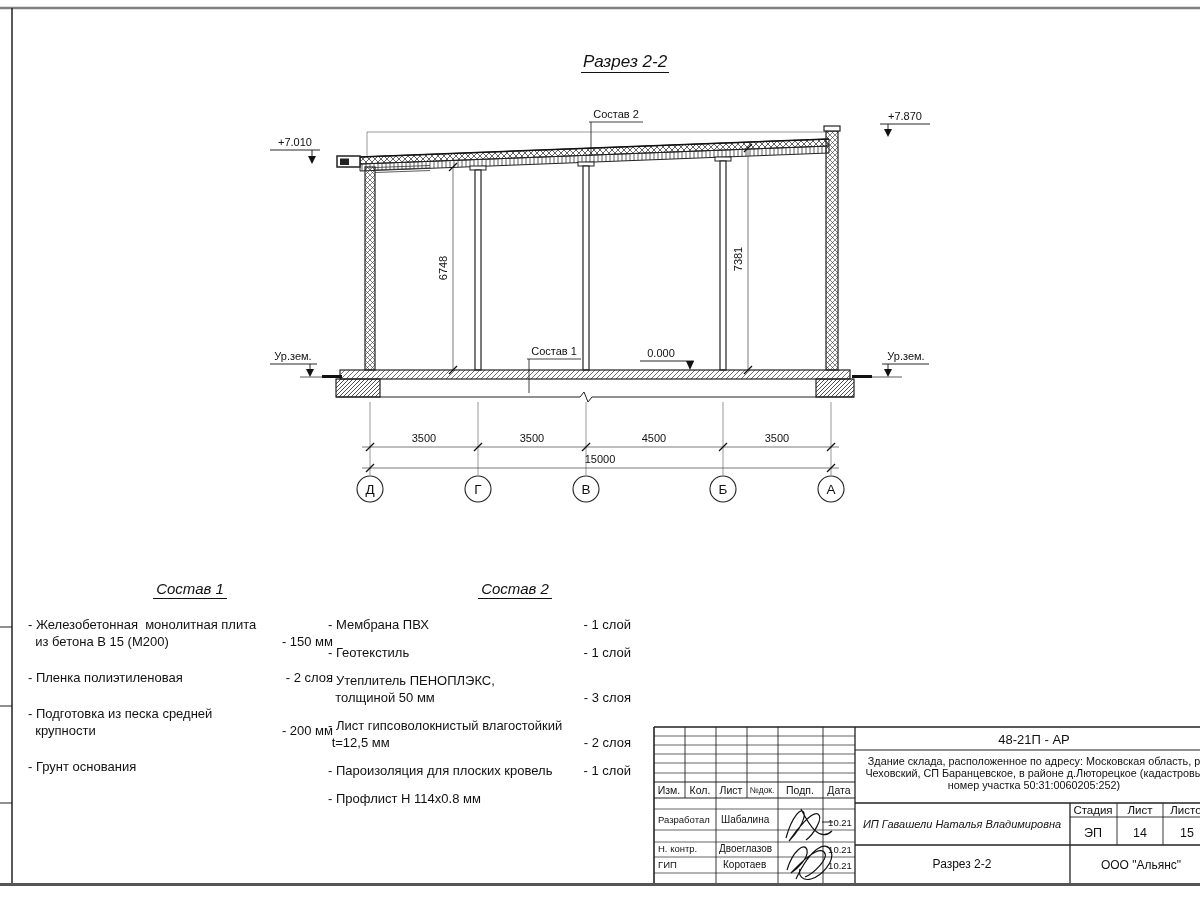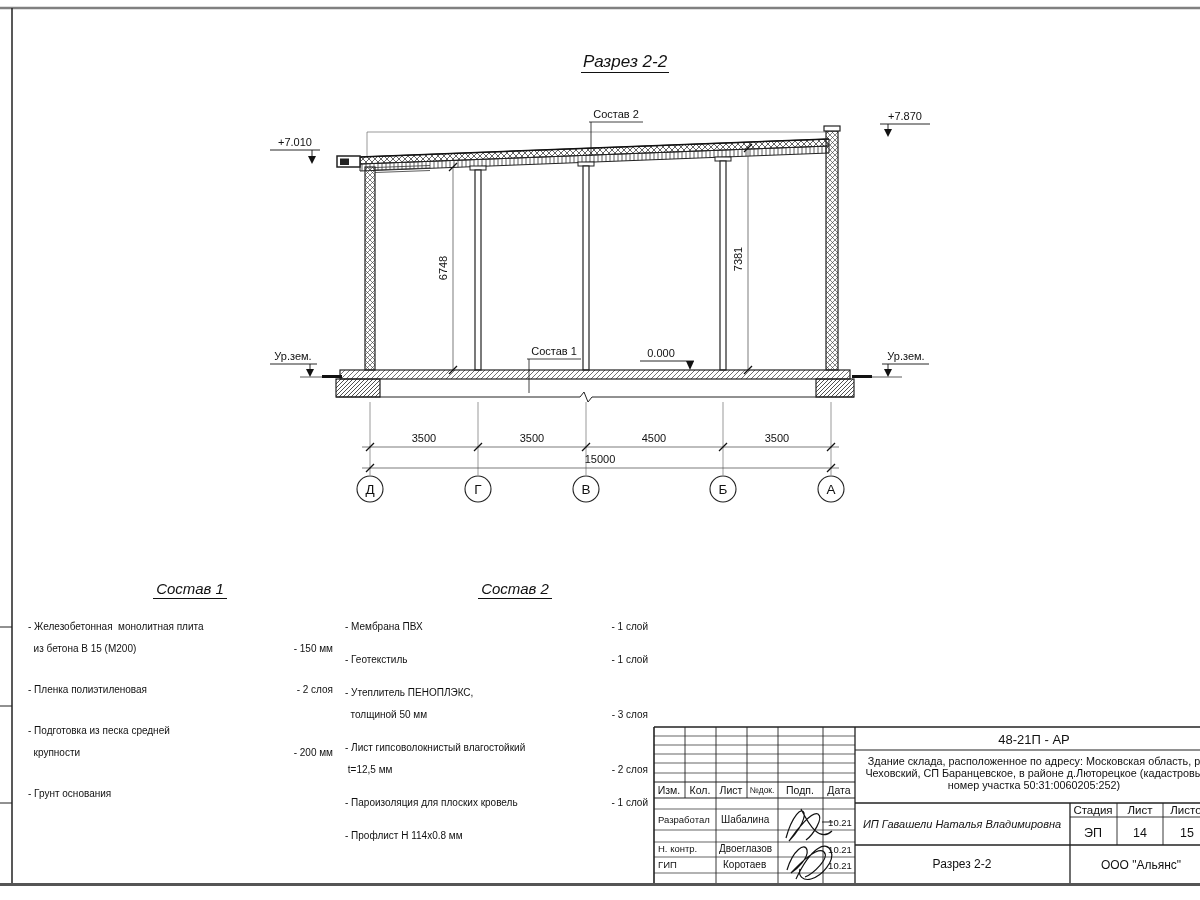--- a/index.html
+++ b/index.html
@@ -5,21 +5,21 @@
   html,body{margin:0;padding:0;background:#fff;}
   .sheet{position:relative;width:1200px;height:900px;overflow:hidden;background:#fff;
          font-family:"Liberation Sans",sans-serif;color:#111;}
   svg{position:absolute;left:0;top:0;}
   svg text{font-family:"Liberation Sans",sans-serif;fill:#111;}
   .abs{position:absolute;}
   .main-title{left:530px;top:52px;width:190px;text-align:center;font-size:17px;font-style:italic;}
   .main-title span{border-bottom:1.4px solid #111;padding:0 2px 1px 2px;}
   .list-title{text-align:center;font-size:15px;font-style:italic;}
   .list-title span{border-bottom:1.2px solid #111;padding:0 3px 1px 3px;}
-  .items{font-size:10px;line-height:22px;}
+  .items{font-size:13px;line-height:17px;}
   .item{display:flex;justify-content:space-between;align-items:flex-end;}
   .s1 .item{margin-bottom:19px;}
   .s2 .item{margin-bottom:11px;}
   .iname{white-space:pre-wrap;}
   .ival{white-space:nowrap;padding-left:8px;}
 </style>
 </head>
 <body>
 
 <div class="sheet">
@@ -293,21 +293,21 @@
   </div>
   <div class="item">
     <div class="iname">- Грунт основания</div>
     <div class="ival"></div>
   </div>
 </div>
 
 <div class="abs list-title" style="left:445px;top:580px;width:140px;">
   <span>Состав 2</span>
 </div>
-<div class="abs items s2" style="left:345px;top:616px;width:303px;">
+<div class="abs items s2" style="left:328px;top:616px;width:303px;">
   <div class="item">
     <div class="iname">- Мембрана ПВХ</div>
     <div class="ival">- 1 слой</div>
   </div>
   <div class="item">
     <div class="iname">- Геотекстиль</div>
     <div class="ival">- 1 слой</div>
   </div>
   <div class="item">
     <div class="iname">- Утеплитель ПЕНОПЛЭКС,

